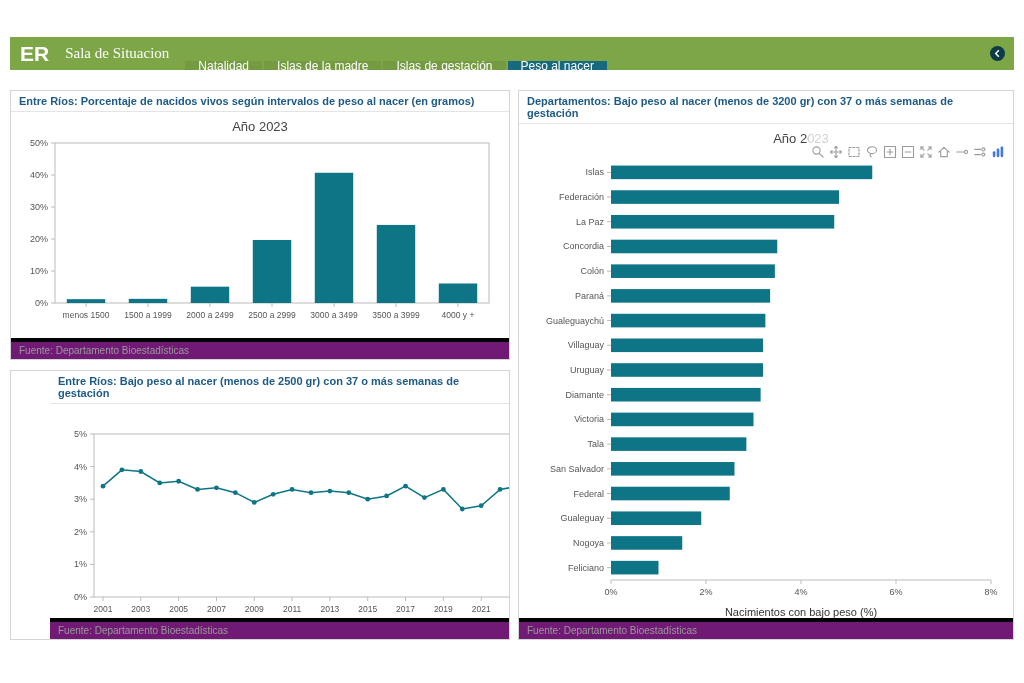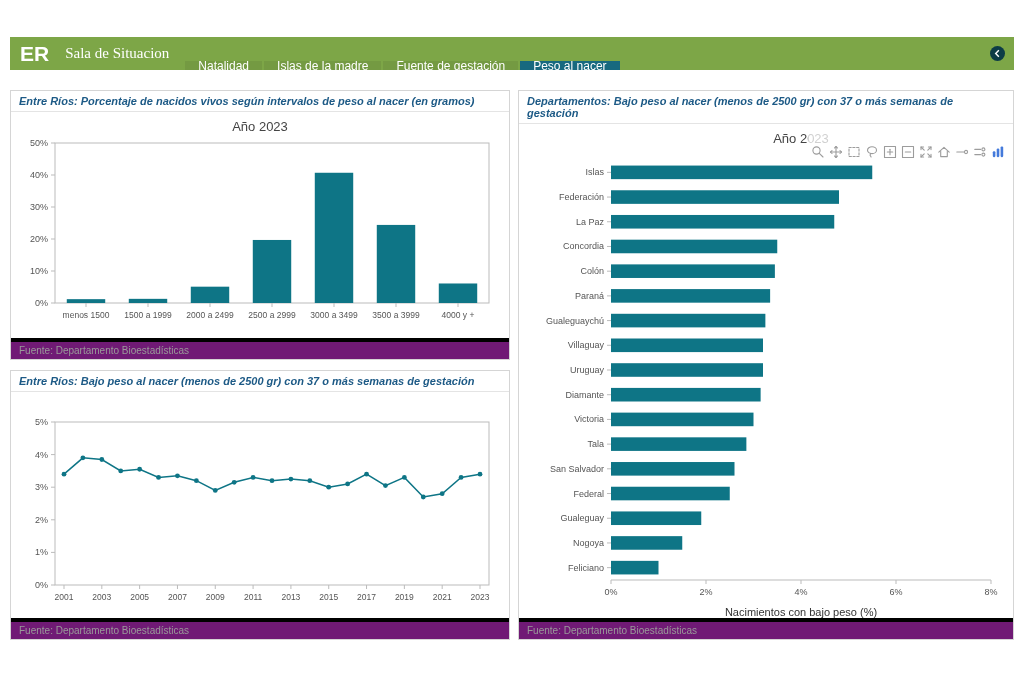--- a/index.html
+++ b/index.html
@@ -17,24 +17,24 @@
     color:#fff; font-size:12px; background:rgba(0,0,0,0.07); cursor:pointer; white-space:nowrap; }
   .tab.active { background:var(--active-tab,#17697F); }
   .nav-right { margin-left:auto; display:flex; align-items:center; padding-right:9px; }
   .circle-btn { width:15px; height:15px; border-radius:50%; background:#0D3C46;
     display:flex; align-items:center; justify-content:center; cursor:pointer; }
 
   
   .panel { position:absolute; background:#fff; border:1px solid #d5d5d5;
     display:flex; flex-direction:column; }
   #panel-intervals   { left:10px;  top:90px;  width:500px; height:270px; }
-  #panel-trend       { left:10px;  top:370px; width:500px; height:270px; }
+  #panel-trend       { left:10px;  top:370px; width:500px; height:270px;padding-left:39px; }
   #panel-departments { left:518px; top:90px;  width:496px; height:550px; }
   .panel-header { padding:4px 8px; font-size:11px; font-weight:bold;
-    color:var(--header-text,#1D5A86); border-bottom:1px solid #e4e4e4; background:#fff;font-style:italic; }
+    color:var(--header-text,#1D5A86); border-bottom:1px solid #e4e4e4; background:#fff; }
   .panel-body { flex:1; position:relative; padding:2px 4px; overflow:hidden; }
   .panel-footer { border-top:4px solid #000000; padding:3px 8px; font-size:10px;
     color:#9a9a9a; background:#701a75; }
   .chart-title { text-align:center; font-size:13px; color:#444; padding:5px 0 1px; }
   #panel-trend svg { margin-top:18px; }
 
   
   .chart-title-abs { position:absolute; left:70px; right:0; top:7px; text-align:center;
     font-size:13px; color:#444; z-index:1; }
   #panel-departments svg { margin-top:28px; position:relative; z-index:0; }
@@ -50,21 +50,21 @@
 <body>
 
 <header class="navbar">
   <div class="brand">
     <span class="logo">ER</span>
     <span class="app-title">Sala de Situacion</span>
   </div>
   <nav class="tabs" id="nav-tabs">
       <div class="tab">Natalidad</div>
       <div class="tab">Islas de la madre</div>
-      <div class="tab">Fuente de gestación</div>
+      <div class="tab">Islas de gestación</div>
       <div class="tab active">Peso al nacer</div>
     </nav>
   <div class="nav-right">
     <span class="circle-btn">
       <svg viewBox="0 0 10 10" width="9" height="9">
         <path d="M6.5 1.5 L3 5 L6.5 8.5" stroke="#fff" stroke-width="1.6" fill="none"></path>
       </svg>
     </span>
   </div>
 </header>
@@ -177,21 +177,21 @@
         <circle cx="408.27272727272725" cy="84.97999999999999" r="2.4" fill="#0E7586"></circle>
         <circle cx="427.1818181818182" cy="81.72000000000001" r="2.4" fill="#0E7586"></circle>
         <circle cx="446.0909090909091" cy="65.42000000000002" r="2.4" fill="#0E7586"></circle>
         <circle cx="465" cy="62.16000000000001" r="2.4" fill="#0E7586"></circle>
       </svg>
   </div>
   <div class="panel-footer">Fuente: Departamento Bioestadísticas</div>
 </section>
 
 <section class="panel" id="panel-departments">
-  <div class="panel-header">Departamentos: Bajo peso al nacer (menos de 2500 gr) con 37 o más semanas de gestación</div>
+  <div class="panel-header">Departamentos: Bajo peso al nacer (menos de 3200 gr) con 37 o más semanas de gestación</div>
   <div class="panel-body">
     <div class="chart-title-abs">Año 2023</div>
     <div class="modebar" id="modebar">
         <span class="mb-icon">
           <svg viewBox="0 0 14 14" width="14" height="14">
             <circle cx="5.5" cy="5.5" r="3.6"></circle>
             <line x1="8.3" y1="8.3" x2="12" y2="12"></line>
           </svg>
         </span>
         <span class="mb-icon">

